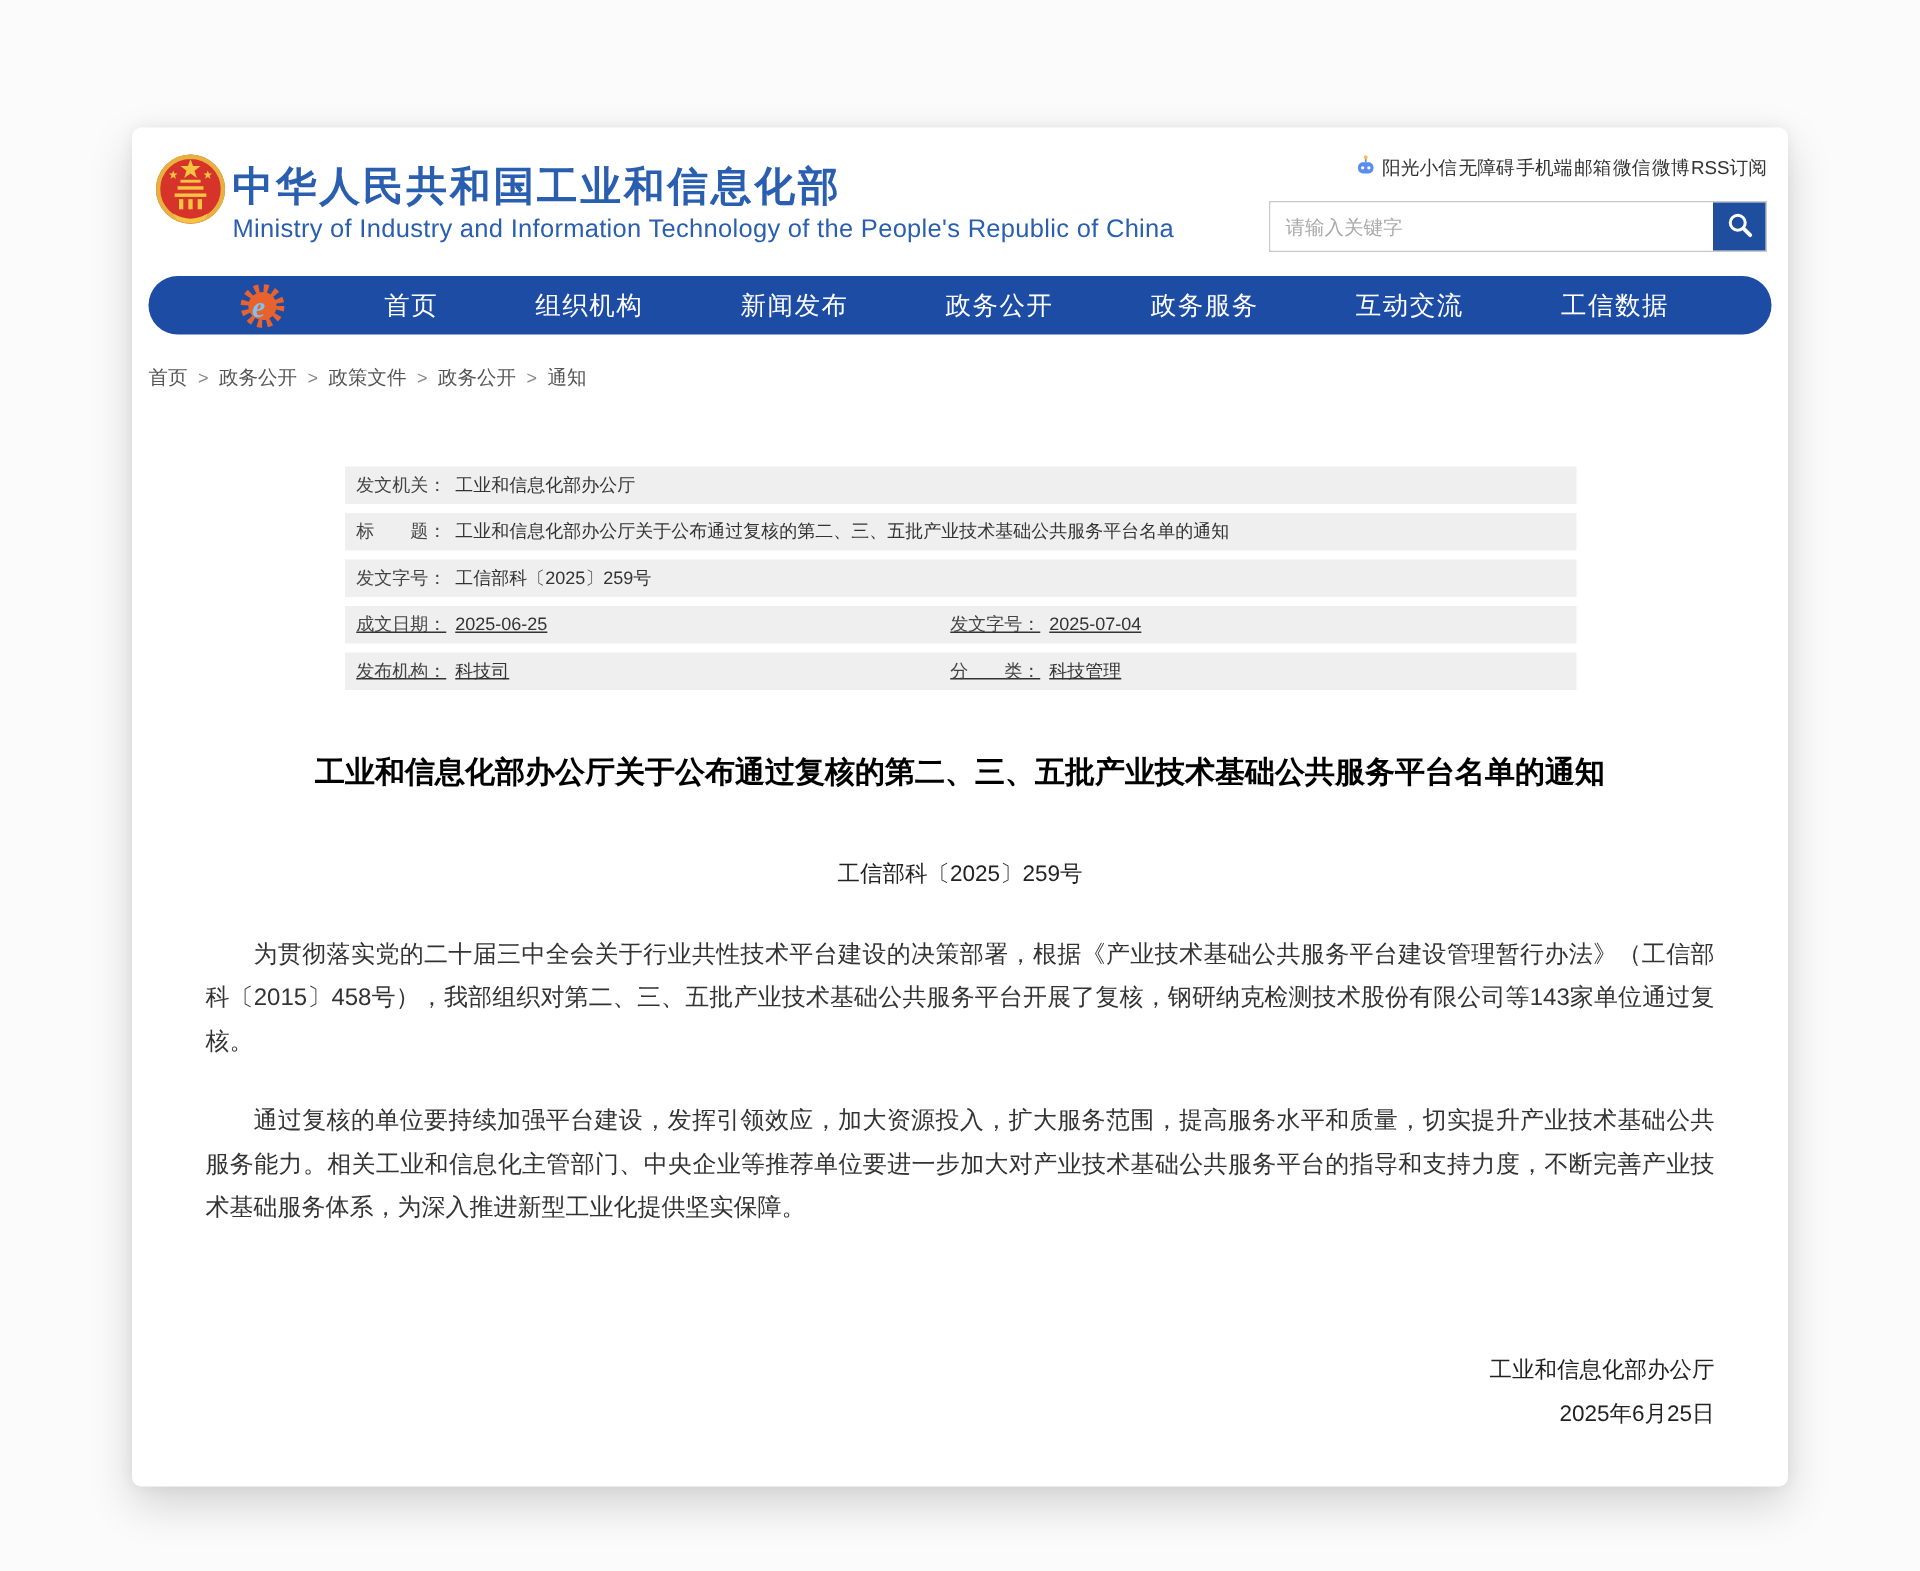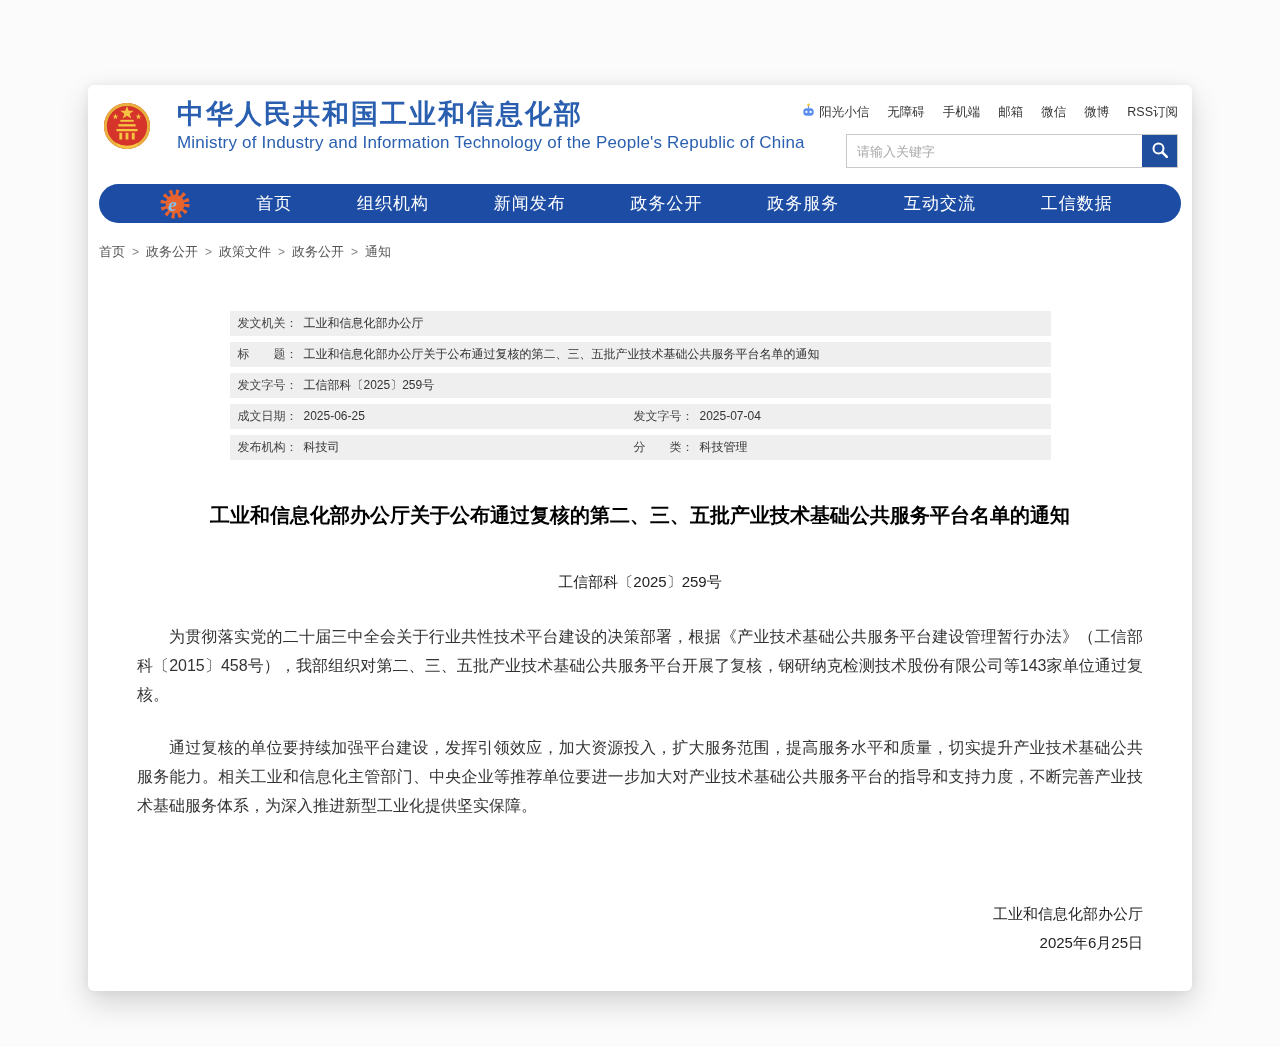--- a/index.html
+++ b/index.html
@@ -19,40 +19,40 @@
     min-height: 878px;
   }
 
   
   .masthead {
     display: flex;
     justify-content: space-between;
     align-items: flex-start;
     padding: 13px 14px 0 15px;
   }
-  .brand { display: flex; align-items: flex-start; gap: 26px; cursor: pointer; }
+  .brand { display: flex; align-items: flex-end; gap: 4px; cursor: pointer; }
   .brand-zh {
     font-size: 27px;
     font-weight: bold;
     color: #2A5FB0;
     letter-spacing: 2px;
     line-height: 1.2;
   }
   .brand-en {
     font-size: 17px;
     color: #2A5FB0;
     margin-top: 3px;
     letter-spacing: 0.2px;
   }
   .head-right { width: 332px; padding-top: 5px; }
   .quick-links {
     display: flex;
     justify-content: flex-end;
     align-items: center;
-    gap: 18px;
+    gap: 1px;
     font-size: 12.5px;
     color: #333;
     white-space: nowrap;
   }
   .quick-links a { color: #333; text-decoration: none; cursor: pointer; display: inline-flex; align-items: center; gap: 3px; }
   .searchbar {
     margin-top: 13px;
     display: flex;
     height: 34px;
     border: 1px solid #c9c9c9;
@@ -116,21 +116,21 @@
     background: #EFEFEF;
     padding: 4px 8px;
     font-size: 12px;
     color: #333;
     line-height: 17px;
     margin-bottom: 6px;
     white-space: nowrap;
     overflow: hidden;
   }
   .m-label { color: #444; margin-right: 6px; }
-  .m-col { display: inline-block; }
+  .m-col { display: inline-block; text-decoration: underline; }
   .m-col.first { width: 396px; }
 
   
   .article-title {
     margin: 40px 40px 0;
     text-align: center;
     font-size: 20px;
     font-weight: bold;
     color: #000;
     line-height: 1.5;

